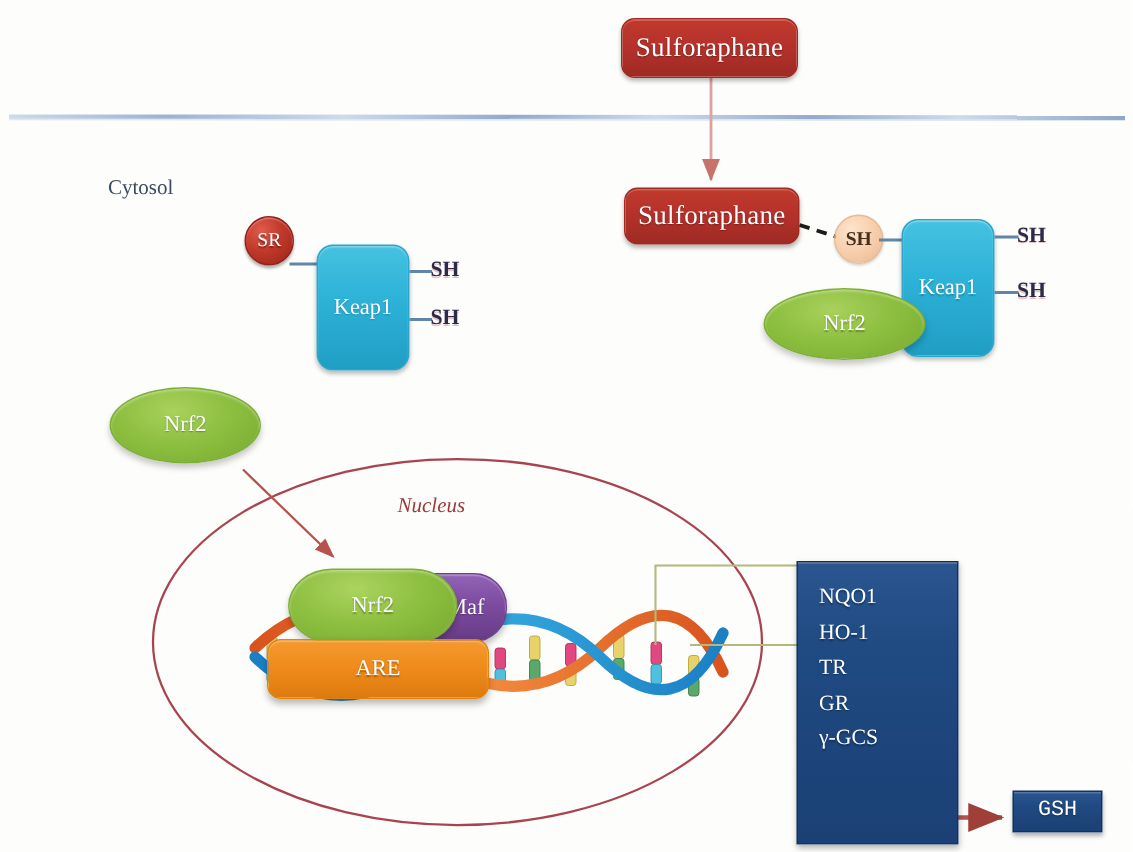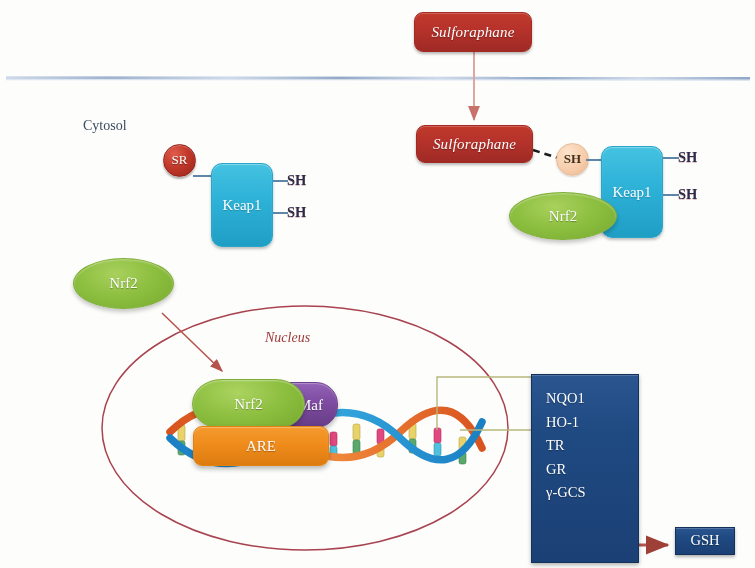--- a/index.html
+++ b/index.html
@@ -27,26 +27,25 @@
     color: #ffffff;
     text-align: center;
     line-height: 1.1;
     user-select: none;
   }
 
   
   .sulfo {
     background: linear-gradient(180deg, #c0392b 0%, #b5322b 45%, #9f2a24 100%);
     border-radius: 9px;
-    font-size: 15px;
+    font-size: 18px;
     letter-spacing: .2px;
     box-shadow: 0 2px 3px rgba(0,0,0,.28), inset 0 1px 0 rgba(255,255,255,.22);
     border: 1px solid #a32a22;
     text-shadow: 0 1px 1px rgba(0,0,0,.35);
-    font-style: italic;
   }
 
   
   .keap {
     background: linear-gradient(180deg, #45c2e0 0%, #2fb3d9 40%, #1f9ec4 100%);
     border-radius: 11px;
     font-size: 15px;
     box-shadow: 0 2px 3px rgba(0,0,0,.25), inset 0 1px 1px rgba(255,255,255,.35);
     border: 1px solid #2aa6cb;
     text-shadow: 0 1px 1px rgba(0,0,0,.22);
@@ -259,21 +258,21 @@
     <g>
       <path d="M437,430 L437,377 L533,377" fill="none" stroke="#b6b77a" stroke-width="1.4"></path>
       <path d="M533,430 L460,430" fill="none" stroke="#b6b77a" stroke-width="1.4"></path>
     </g>
 
     <g>
       <line x1="600" y1="545" x2="668" y2="545" stroke="#b5534c" stroke-width="3" marker-end="url(#arrowDark)"></line>
     </g>
   </svg>
 
-  <div class="txt-label cytosol-label" style="left:83px; top:118px;">Cytosol</div>
+  <div class="txt-label cytosol-label" style="left:72px; top:118px;">Cytosol</div>
 
   <div class="txt-label nucleus-label" style="left:265px; top:330px;font-style:italic;">Nucleus</div>
 
   <div class="node sulfo" style="left:414px; top:12px; width:118px; height:40px;">
     <span>Sulforaphane</span>
   </div>
 
   <div class="node sulfo" style="left:416px; top:125px; width:117px; height:38px;">
     <span>Sulforaphane</span>
   </div>
@@ -317,29 +316,29 @@
   </div>
 
   <div class="node maf" style="left:283px; top:382px; width:55px; height:46px;">
     <span>Maf</span>
   </div>
 
   <div class="node nrf2-nuc" style="left:192px; top:379px; width:113px; height:50px;">
     <span>Nrf2</span>
   </div>
 
-  <div class="node are" style="left:193px; top:426px; width:136px; height:40px;">
+  <div class="node are" style="left:178px; top:426px; width:148px; height:40px;">
     <span>ARE</span>
   </div>
 
   <div class="node gene-box" style="left:531px; top:374px; width:108px; height:189px;">
     <div class="gene-item">NQO1</div>
     <div class="gene-item">HO-1</div>
     <div class="gene-item">TR</div>
     <div class="gene-item">GR</div>
     <div class="gene-item">γ-GCS</div>
   </div>
 
-  <div class="node gsh" style="left:675px; top:527px; width:60px; height:28px;">
+  <div class="node gsh" style="left:675px; top:527px; width:60px; height:28px;font-family:Liberation Mono, monospace;">
     <span>GSH</span>
   </div>
 
 </div>
 
 </body></html>

